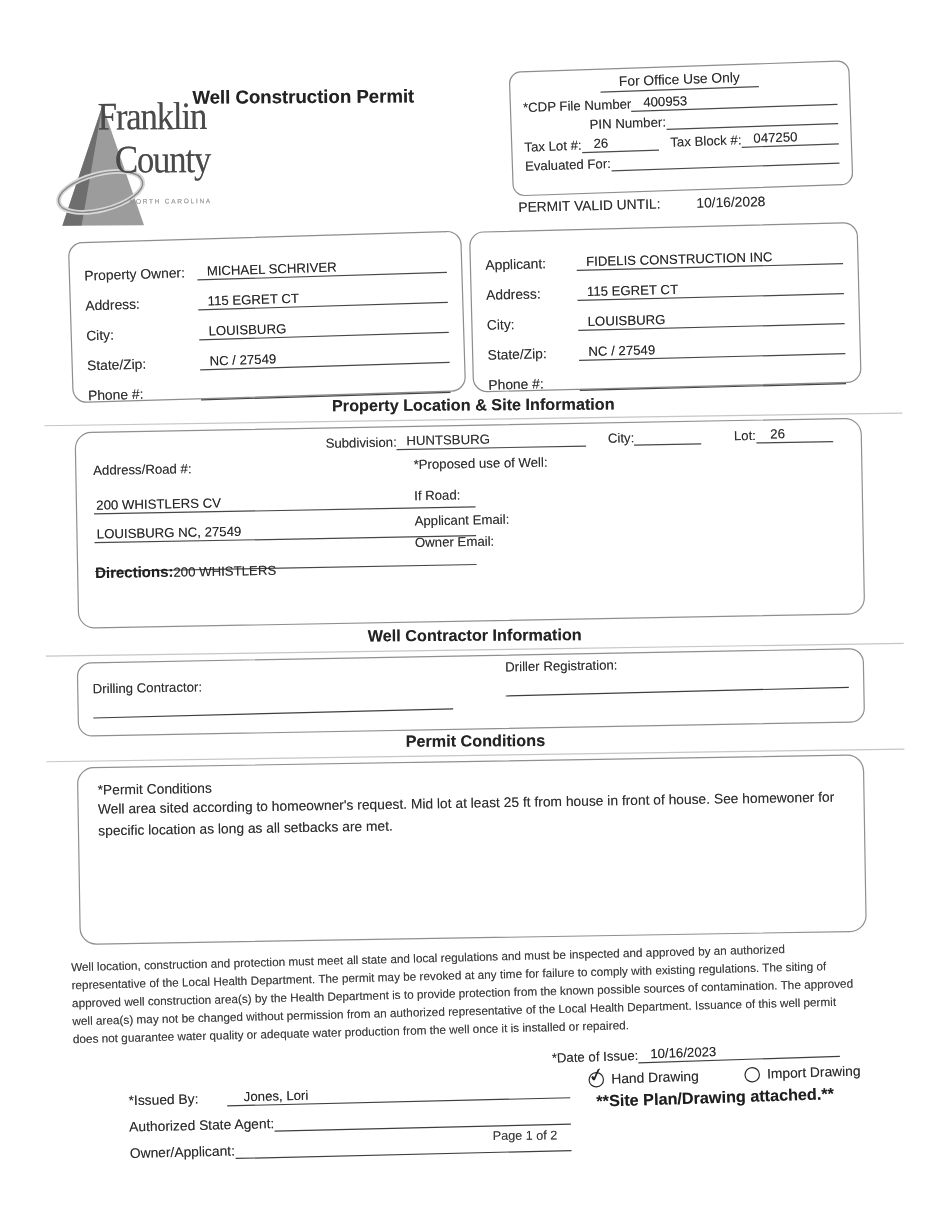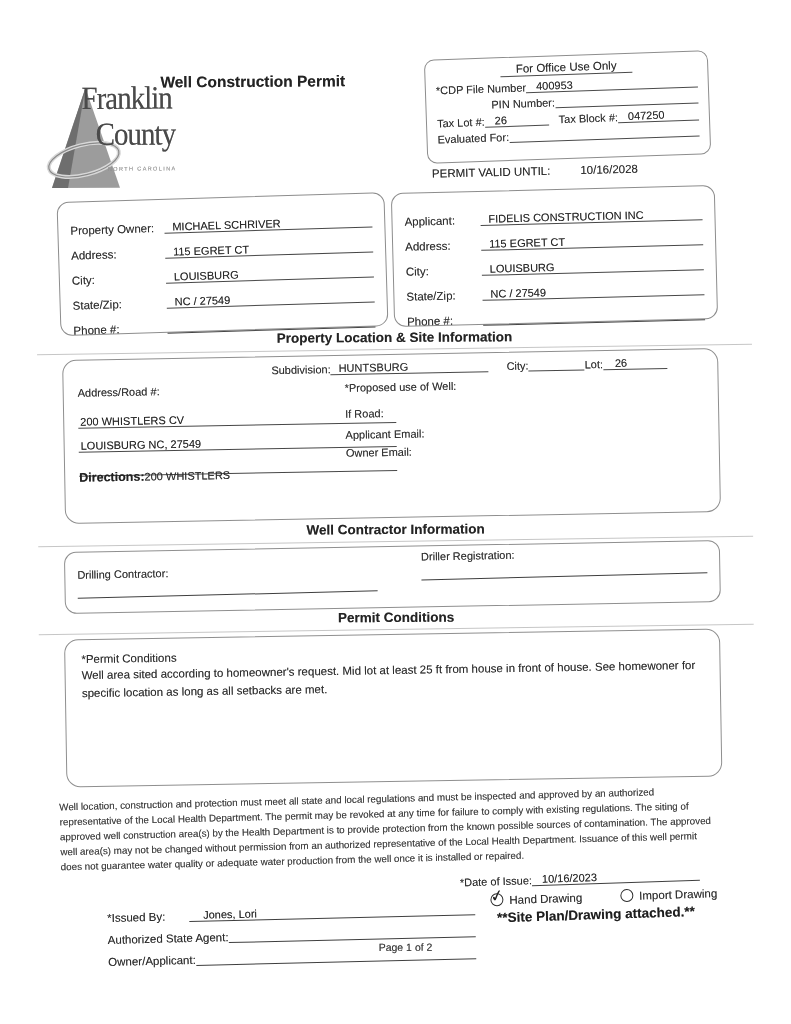--- a/index.html
+++ b/index.html
@@ -83,21 +83,21 @@
   .radio{position:relative;display:inline-block;width:13px;height:13px;border:1.7px solid #2c2c2c;
     border-radius:50%;margin-right:6px;flex:0 0 auto;box-sizing:border-box;}
   .radio.checked::after{content:"\2713";position:absolute;left:-1px;top:-8px;font-size:16px;
     color:#1f1f1f;transform:rotate(-10deg);}
   .radios .gap{width:38px;}
   .siteplan{margin-top:4px;margin-left:54px;font-size:13.5px;font-weight:bold;color:#1e1e1e;}
   .footleft{position:absolute;left:105px;top:897px;width:368px;transform:rotate(-1deg);}
   .footleft .frow{display:flex;align-items:flex-end;height:22px;font-size:11.5px;color:#2c2c2c;}
   .footleft .flab{flex:0 0 auto;}
   .footleft .fval{flex:1;border-bottom:1.5px solid #3f3f3f;font-size:11px;color:#262626;padding-left:14px;}
-  .pageno{position:absolute;left:376px;top:941px;font-size:10.5px;color:#3a3a3a;}
+  .pageno{position:absolute;left:408px;top:941px;font-size:10.5px;color:#3a3a3a;}
 </style>
 </head>
 <body>
 
 <div class="page soft">
   <div class="tilt">
 
     <div class="logo">
       <svg width="80" height="104" viewBox="0 0 80 104">
         <path d="M40 2 L74 102 L6 102 Z" fill="#9c9c9c"></path>
@@ -187,21 +187,21 @@
     </div>
 
     <div class="secthead" style="top:330px;">Property Location &amp; Site Information</div>
     <div class="sectline" style="top:349px;"></div>
     <div class="bigbox box1">
       <div class="subdivrow">
         <span>Subdivision:</span>
         <span class="u" style="width:150px;padding-left:8px;">HUNTSBURG</span>
         <span style="margin-left:18px;">City:</span>
         <span class="u" style="width:56px;"></span>
-        <span style="margin-left:0;">Lot:</span>
+        <span style="margin-left:27px;">Lot:</span>
         <span class="u" style="width:52px;padding-left:12px;">26</span>
       </div>
       <div class="abs small" style="left:14px;top:26px;">Address/Road #:</div>
       <div class="addrlines">
         <div class="aline">200 WHISTLERS CV</div>
         <div class="aline">LOUISBURG NC, 27549</div>
         <div class="aline"></div>
       </div>
       <div class="abs small" style="left:281px;top:26px;">*Proposed use of Well:</div>
       <div class="abs small" style="left:281px;top:52px;">If Road:</div>

